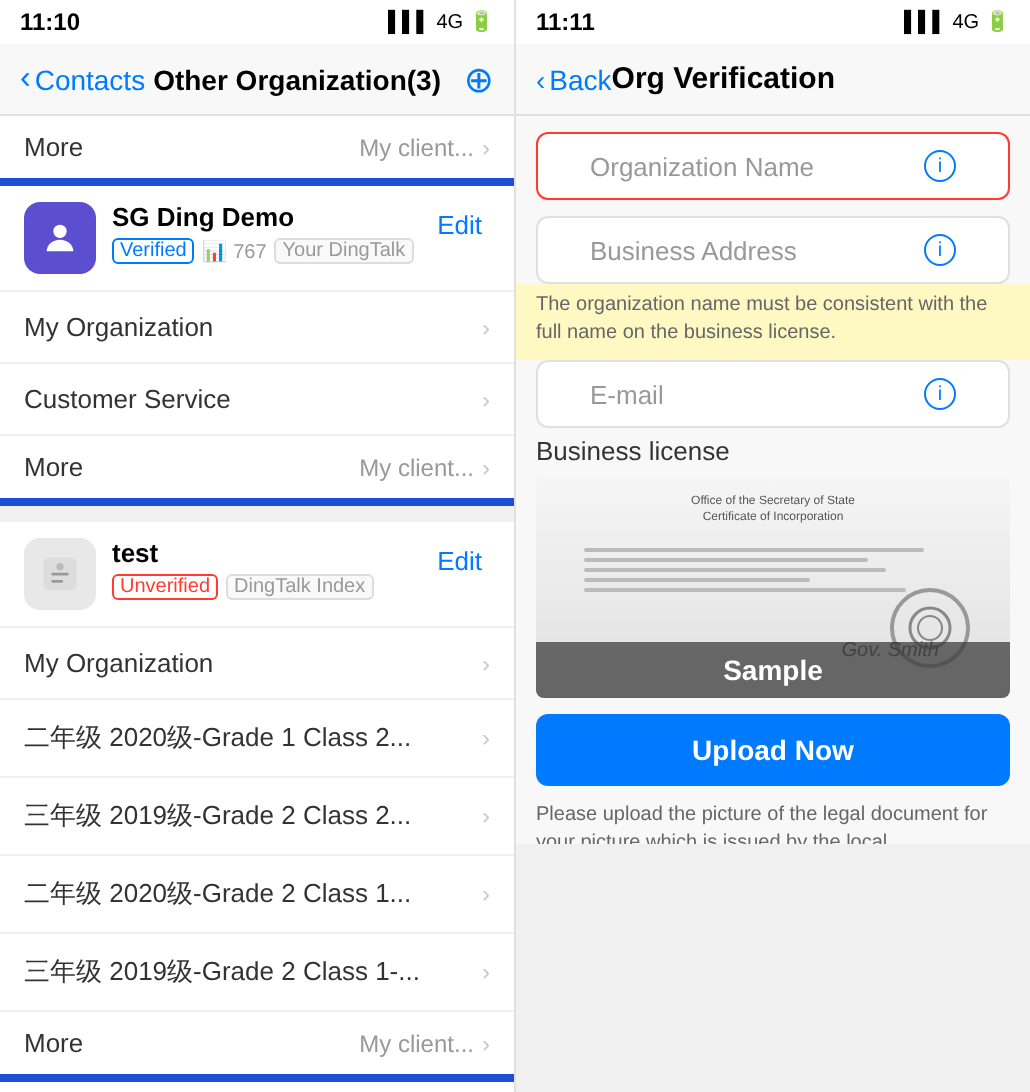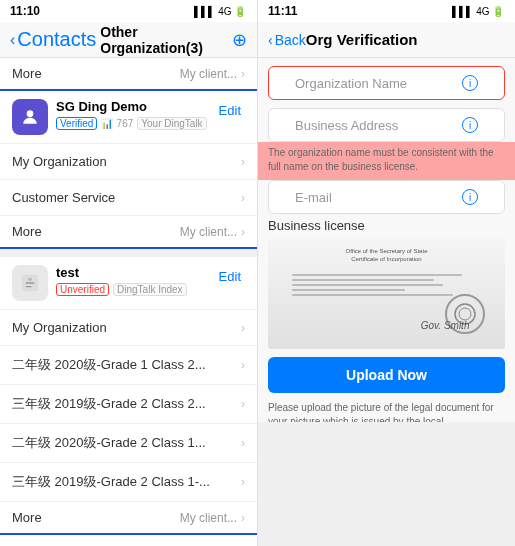--- a/index.html
+++ b/index.html
@@ -53,40 +53,40 @@
       border-bottom: 1px solid #e0e0e0;
       height: 36px;
     }
     .nav-header .back-chevron {
       color: #007aff;
       font-size: 16px;
       margin-right: 2px;
     }
     .nav-header .back-text {
       color: #007aff;
-      font-size: 20px;
+      font-size: 14px;
     }
     .nav-header .title {
       font-size: 14px;
       font-weight: 600;
       color: #000;
       margin-left: 4px;
       flex: 1;
     }
     .nav-header .add-icon {
       color: #007aff;
       font-size: 18px;
     }
 
     .section-row {
       display: flex;
       align-items: center;
       justify-content: space-between;
       padding: 8px 12px;
-      border-bottom: 2px solid #1d4ed8;
+      border-bottom: 4px solid #1d4ed8;
       background: #fff;
     }
     .section-row .label {
       font-size: 13px;
       color: #333;
     }
     .section-row .right-text {
       font-size: 12px;
       color: #999;
     }
@@ -283,21 +283,21 @@
       font-size: 10px;
       color: #007aff;
       flex-shrink: 0;
     }
 
     .helper-text {
       font-size: 10px;
       color: #666;
       padding: 4px 10px 6px;
       line-height: 1.4;
-      background: #fca5a5;
+      background: #fef9c3;
     }
 
     .license-section {
       background: #f8f8f8;
       padding: 4px 10px 0;
     }
     .license-label {
       font-size: 13px;
       color: #333;
       margin-bottom: 6px;
@@ -587,20 +587,21 @@
             <div class="doc-body-line" style="width:60%;"></div>
             <div class="doc-body-line" style="width:85%;"></div>
           </div>
           <div class="doc-seal">
             <svg width="24" height="24" viewBox="0 0 24 24" fill="none">
               <circle cx="12" cy="12" r="10" stroke="#888" stroke-width="1.5"></circle>
               <circle cx="12" cy="12" r="6" stroke="#888" stroke-width="1"></circle>
             </svg>
           </div>
           <div class="doc-signature">Gov. Smith</div>
+          <div class="sample-overlay">Sample</div>
         </div>
       </div>
     </div>
 
     
     <button class="upload-btn">Upload Now</button>
 
     
     <div class="upload-hint">Please upload the picture of the legal document for your picture which is issued by the local</div>
 

